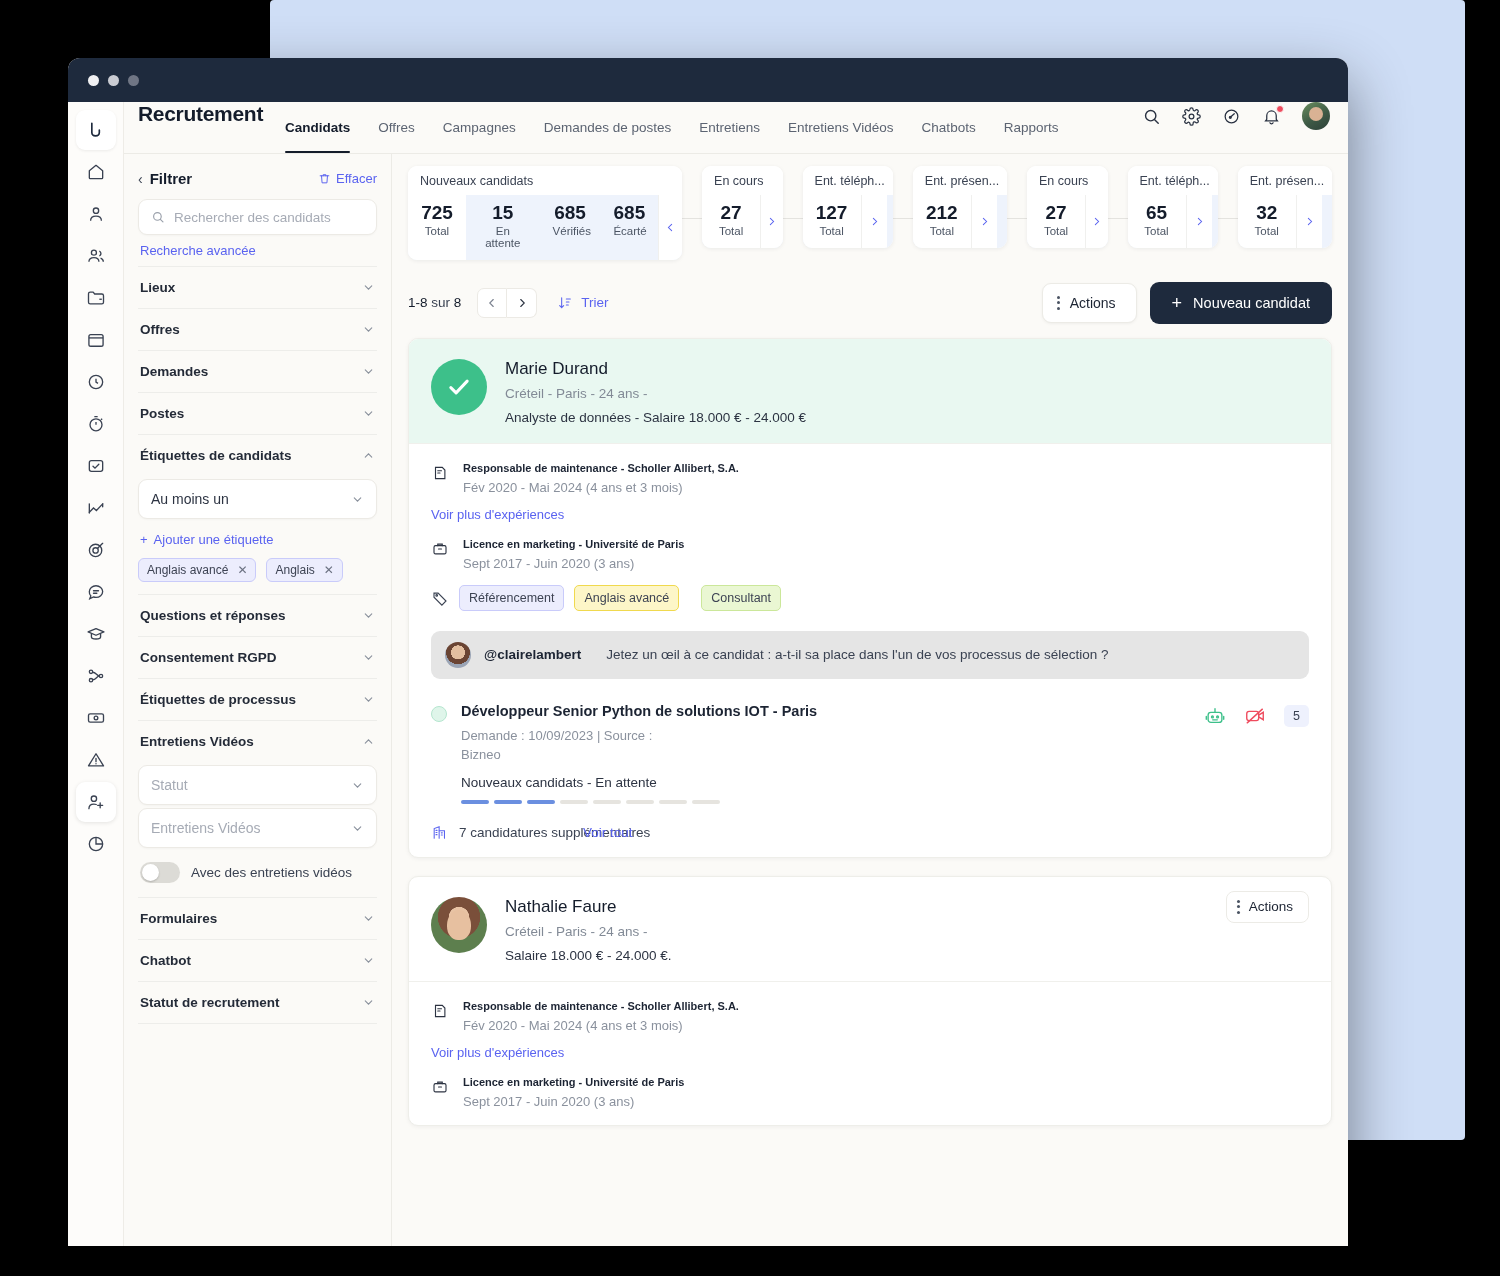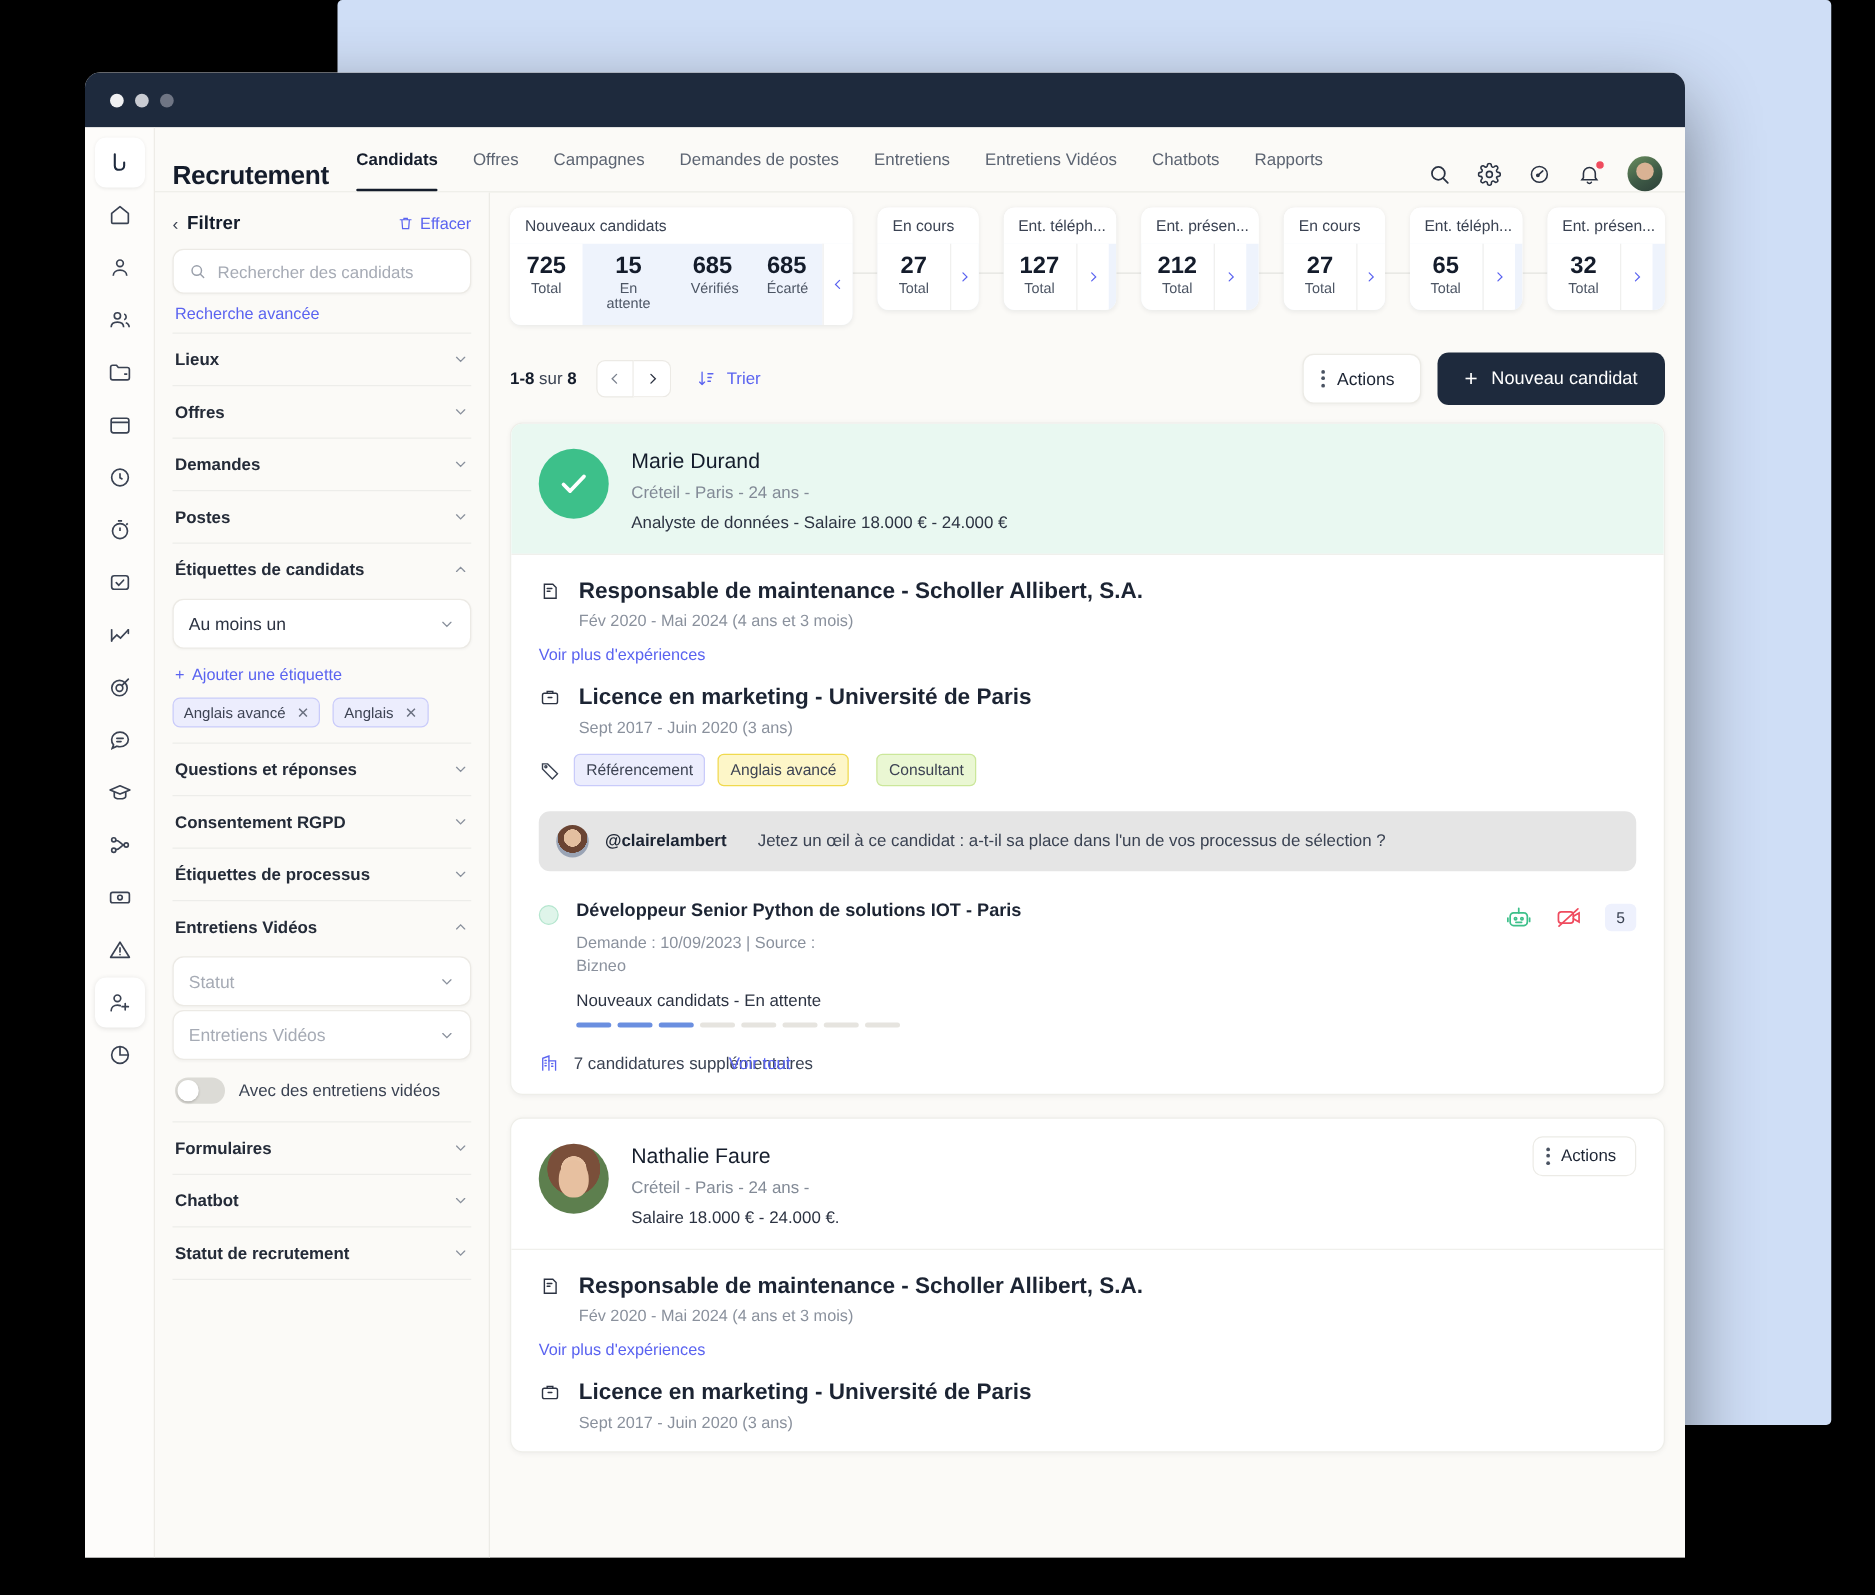--- a/index.html
+++ b/index.html
@@ -52,21 +52,21 @@
   }
   .rail-item.logo { color: #1e2a3d; background: #fff; box-shadow: 0 1px 3px rgba(0,0,0,.07); }
   .rail-item.active { background: #fff; box-shadow: 0 1px 4px rgba(0,0,0,.10); }
   .rail-item svg { width: 20px; height: 20px; display: block; }
 
   
   .rightcol { flex: 1; display: flex; flex-direction: column; min-width: 0; }
 
   
   .topnav {
-    height: 52px; display: flex; align-items: flex-end;
+    height: 52px; display: flex; align-items: flex-start;
     padding: 0 18px 0 14px; background: #fbfaf7;
     border-bottom: 1px solid #ecebe6;
   }
   .brand { font-size: 21px; font-weight: 700; color: #141c2b; letter-spacing: -.3px; margin-right: 22px; }
   .navtabs { display: flex; align-items: center; gap: 28px; height: 100%; }
   .navtab {
     font-size: 13.5px; color: #5c6472; height: 100%;
     display: flex; align-items: center; position: relative; white-space: nowrap;
   }
   .navtab.active { color: #141c2b; font-weight: 600; }
@@ -178,21 +178,21 @@
   .farrow {
     width: 26px; display: flex; align-items: center; justify-content: center;
     color: #5a63f0; background: #fff; border-left: 1px solid #f0f0ee;
   }
   .farrow svg { width: 11px; height: 11px; }
   .fconn { width: 20px; height: 1px; background: #e4e3df; margin-top: 52px; flex: 0 0 20px; }
 
   
   .ltbar { display: flex; align-items: center; margin: 22px 0 14px 0; }
   .lcount { font-size: 13.5px; color: #3a4252; }
-  .lcount b { color: #141c2b; font-weight: 700; }
+  .lcount b { color: #141c2b; font-weight: 400; }
   .pager { display: flex; margin-left: 16px; }
   .pgbtn {
     width: 30px; height: 30px; border: 1px solid #eceae5; background: #fff;
     display: flex; align-items: center; justify-content: center; color: #7b828f;
   }
   .pgbtn:first-child { border-radius: 7px 0 0 7px; }
   .pgbtn:last-child { border-radius: 0 7px 7px 0; border-left: 0; color: #2c3342; }
   .pgbtn svg { width: 12px; height: 12px; }
   .sortbtn { display: flex; align-items: center; gap: 8px; margin-left: 20px; color: #5a63f0; font-size: 13.5px; }
   .sortbtn svg { width: 16px; height: 16px; }
@@ -233,21 +233,21 @@
     border-radius: 50% 50% 45% 45%; background:#e7c0a0;
   }
   .cname { font-size: 17px; font-weight: 400; color: #141c2b; }
   .cmeta { font-size: 13.5px; color: #828a96; margin-top: 7px; }
   .crole { font-size: 13.5px; color: #2c3342; margin-top: 9px; }
 
   .card-body { padding: 14px 22px 16px 22px; border-top: 1px solid #f0f0ec; }
   .xp { display: flex; gap: 14px; margin-top: 4px; }
   .xp .ico { color: #2c3342; flex: 0 0 18px; padding-top: 2px; }
   .xp .ico svg { width: 18px; height: 18px; display: block; }
-  .xp-title { font-size: 18px; color: #1c2433; font-weight: 600; }
+  .xp-title { font-size: 11px; color: #1c2433; font-weight: 600; }
   .xp-sub { font-size: 13px; color: #8a919d; margin-top: 6px; }
   .link-more { font-size: 13px; color: #5a63f0; margin: 12px 0 16px 0; }
 
   .chips { display: flex; align-items: center; gap: 10px; margin-top: 14px; }
   .chips .tagico { color: #3a4252; flex: 0 0 18px; }
   .chips .tagico svg { width: 18px; height: 18px; display: block; }
   .chip { border-radius: 5px; font-size: 12.5px; padding: 5px 9px; }
   .chip.purple { background: #ecedfd; border: 1px solid #c9cbfa; color: #3d4353; }
   .chip.yellow { background: #fdf6c8; border: 1px solid #f0d94e; color: #3d4353; }
   .chip.green  { background: #eaf7d3; border: 1px solid #cbe79a; color: #3d4353; }

